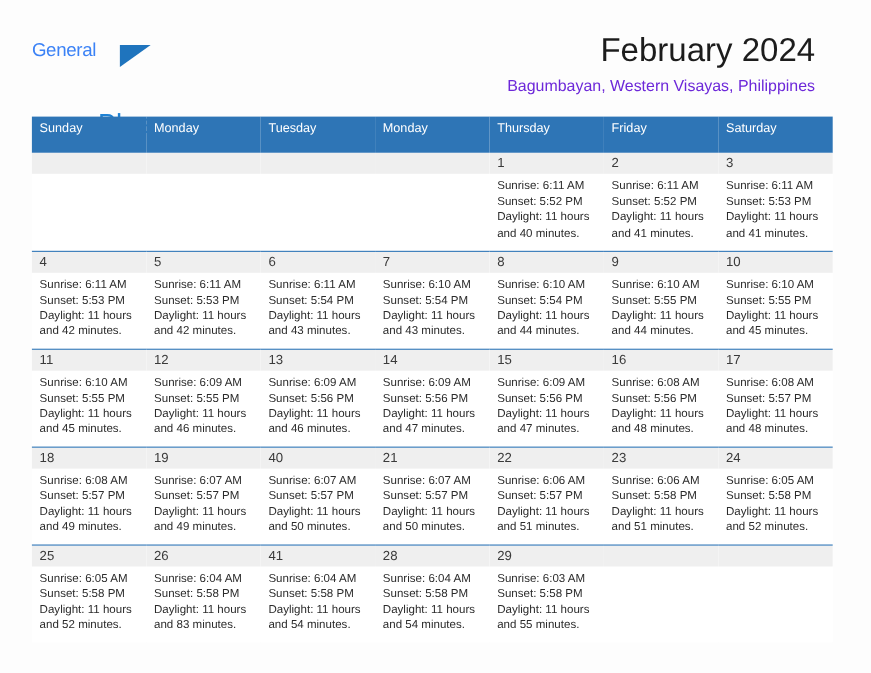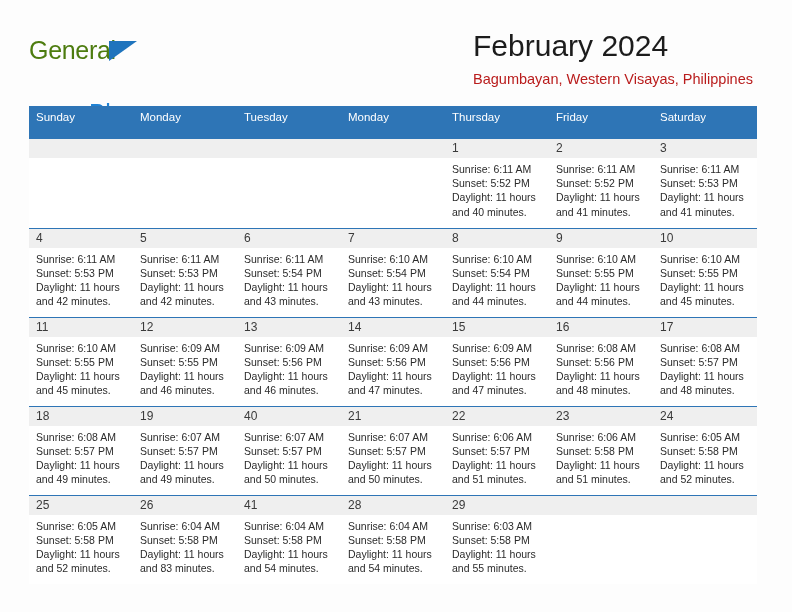--- a/index.html
+++ b/index.html
@@ -35,23 +35,23 @@
     position: absolute;
     left: 0;
     top: 8px;
     width: 200px;
     height: 52px;
   }
   .logo-general {
     position: absolute;
     left: 0;
     top: 0;
-    font-size: 25px;
+    font-size: 17px;
     letter-spacing: -0.3px;
-    color: #4d7c0f;
+    color: #3b82f6;
     font-family: "Liberation Sans", sans-serif;
   }
   .logo-triangle {
     position: absolute;
     left: 80px;
     top: 5px;
     width: 0;
     height: 0;
     border-left: 28px solid #1f74bd;
     border-bottom: 20px solid transparent;
@@ -62,34 +62,34 @@
     top: 22px;
     font-size: 25px;
     letter-spacing: -0.3px;
     color: #1f82d4;
     font-family: "Liberation Sans", sans-serif;
     margin-top: 41px;
   }
 
   .titles {
     position: absolute;
-    right: 4px;
+    right: 16px;
     top: 0;
-    text-align: left;
+    text-align: right;
   }
   .month-title {
     font-size: 30px;
     color: #1c1c1c;
     line-height: 36px;
     white-space: nowrap;
     font-weight: normal;
   }
   .location {
     font-size: 14.5px;
-    color: #b91c1c;
+    color: #6d28d9;
     line-height: 20px;
     margin-top: 5px;
     white-space: nowrap;
   }
 
   
   .calendar {
     position: absolute;
     left: 29px;
     top: 106px;

